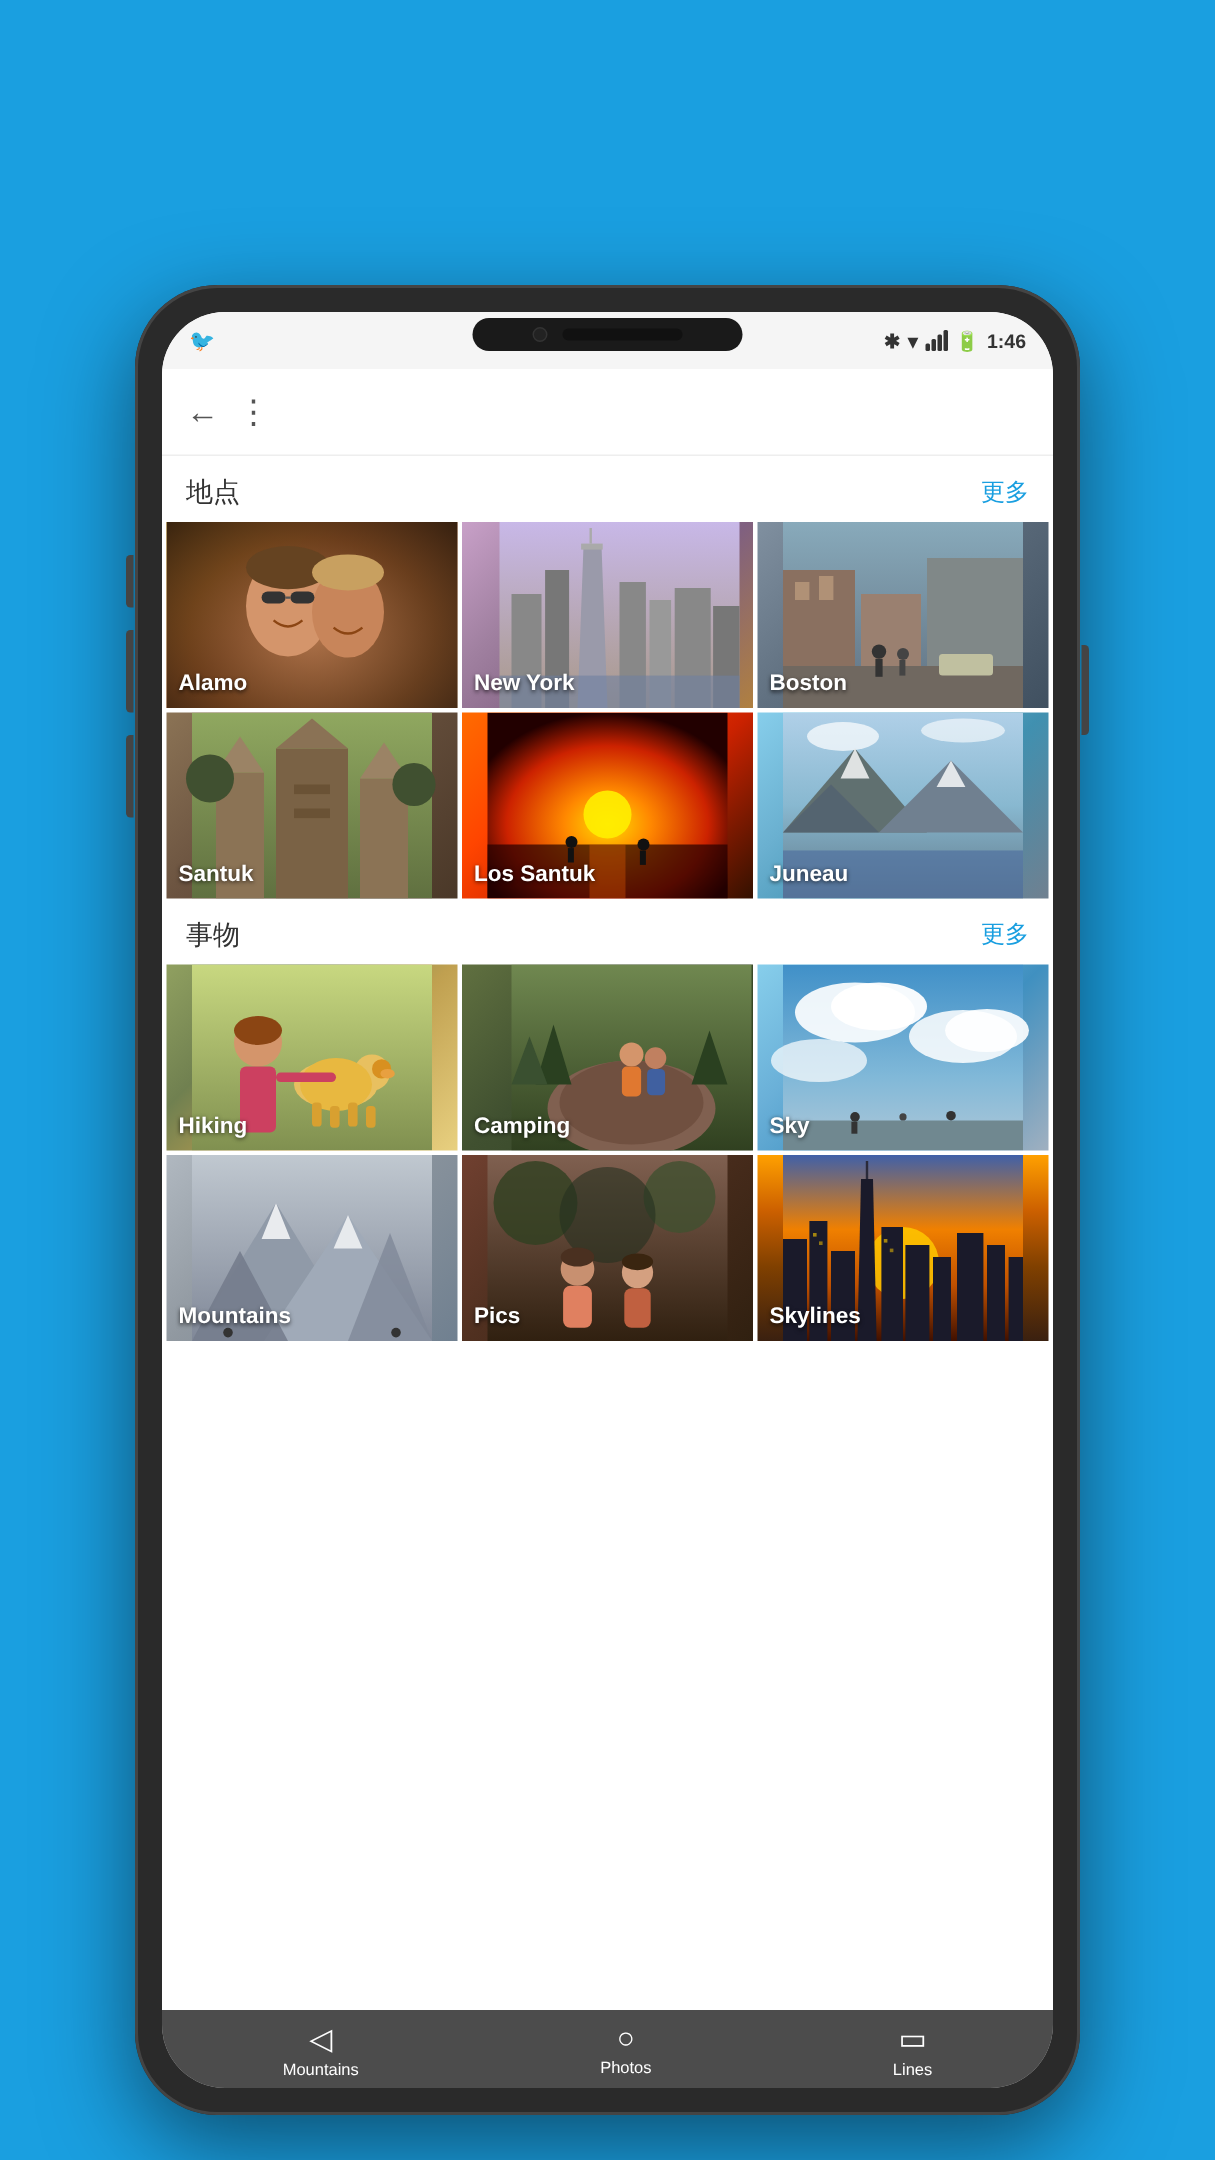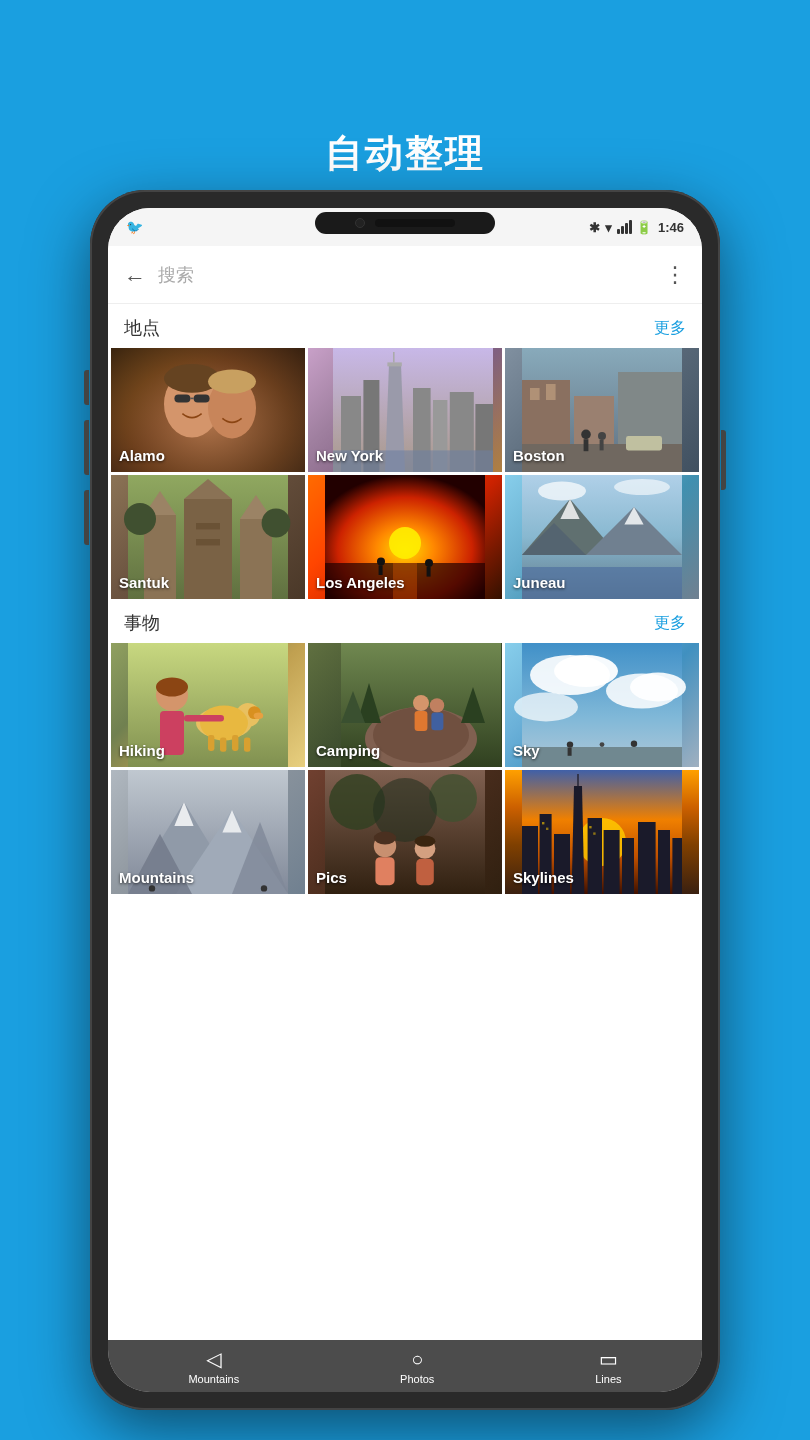--- a/index.html
+++ b/index.html
@@ -275,21 +275,20 @@
       background: #444;
       border-radius: 3px 0 0 3px;
     }
   </style>
 </head>
 <body>
 
 <div style="text-align:center; padding-top:40px;">
   <div class="header-text">
     <br>
-    <span>自动整理</span>
   </div>
 </div>
 
 <div class="phone-wrapper">
   <div class="phone-shell">
 
     <div class="phone-side-btn-right"></div>
     <div class="phone-side-btn-left-1"></div>
     <div class="phone-side-btn-left-2"></div>
     <div class="phone-side-btn-left-3"></div>
@@ -314,21 +313,20 @@
             <div class="signal-bar" style="height:11px;"></div>
             <div class="signal-bar" style="height:14px;"></div>
           </div>
           <span>🔋</span>
           <span>1:46</span>
         </div>
       </div>
 
       <div class="app-bar">
         <span class="back-arrow">←</span>
-        <span class="search-hint">搜索</span>
         <span class="more-btn">⋮</span>
       </div>
 
       <div class="content">
 
         <div class="section-header">
           <span class="section-title">地点</span>
           <span class="section-more">更多</span>
         </div>
 
@@ -453,21 +451,21 @@
               <circle cx="100" cy="85" r="20" fill="#ffee00" opacity="0.9"></circle>
 
               <rect x="0" y="110" width="200" height="45" fill="#220000" opacity="0.7"></rect>
               <rect x="85" y="110" width="30" height="45" fill="#ff6600" opacity="0.3"></rect>
 
               <circle cx="70" cy="108" r="5" fill="#111"></circle>
               <rect x="67" y="113" width="5" height="12" fill="#111"></rect>
               <circle cx="130" cy="110" r="5" fill="#111"></circle>
               <rect x="127" y="115" width="5" height="12" fill="#111"></rect>
             </svg>
-            <span class="photo-label">Los Angeles</span>
+            <span class="photo-label">Los Santuk</span>
           </div>
 
           <div class="photo-cell photo-juneau">
             <svg viewBox="0 0 200 155" width="100%" height="100%">
               <defs>
                 <linearGradient id="juneausky" x1="0" y1="0" x2="0" y2="1">
                   <stop offset="0%" stop-color="#b0d0e8"></stop>
                   <stop offset="50%" stop-color="#88b8d0"></stop>
                   <stop offset="100%" stop-color="#607888"></stop>
                 </linearGradient>

